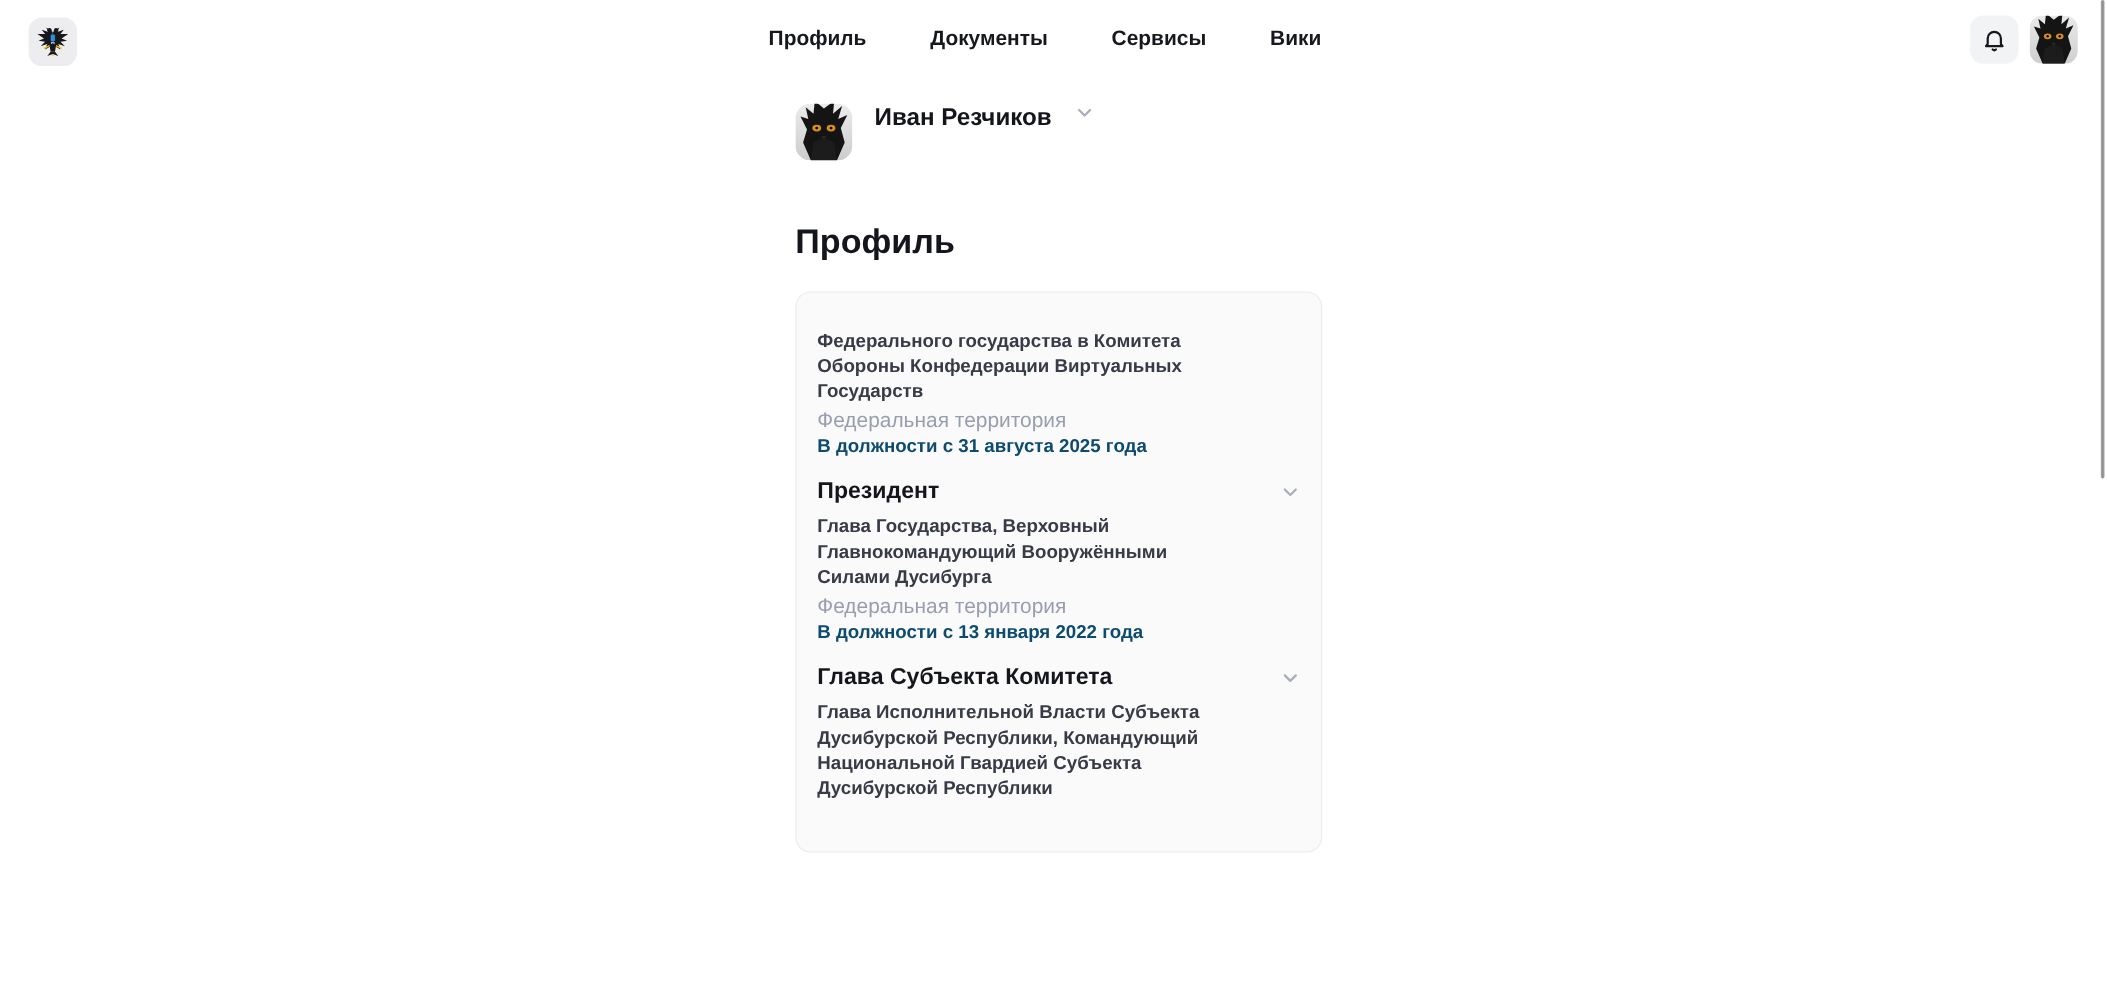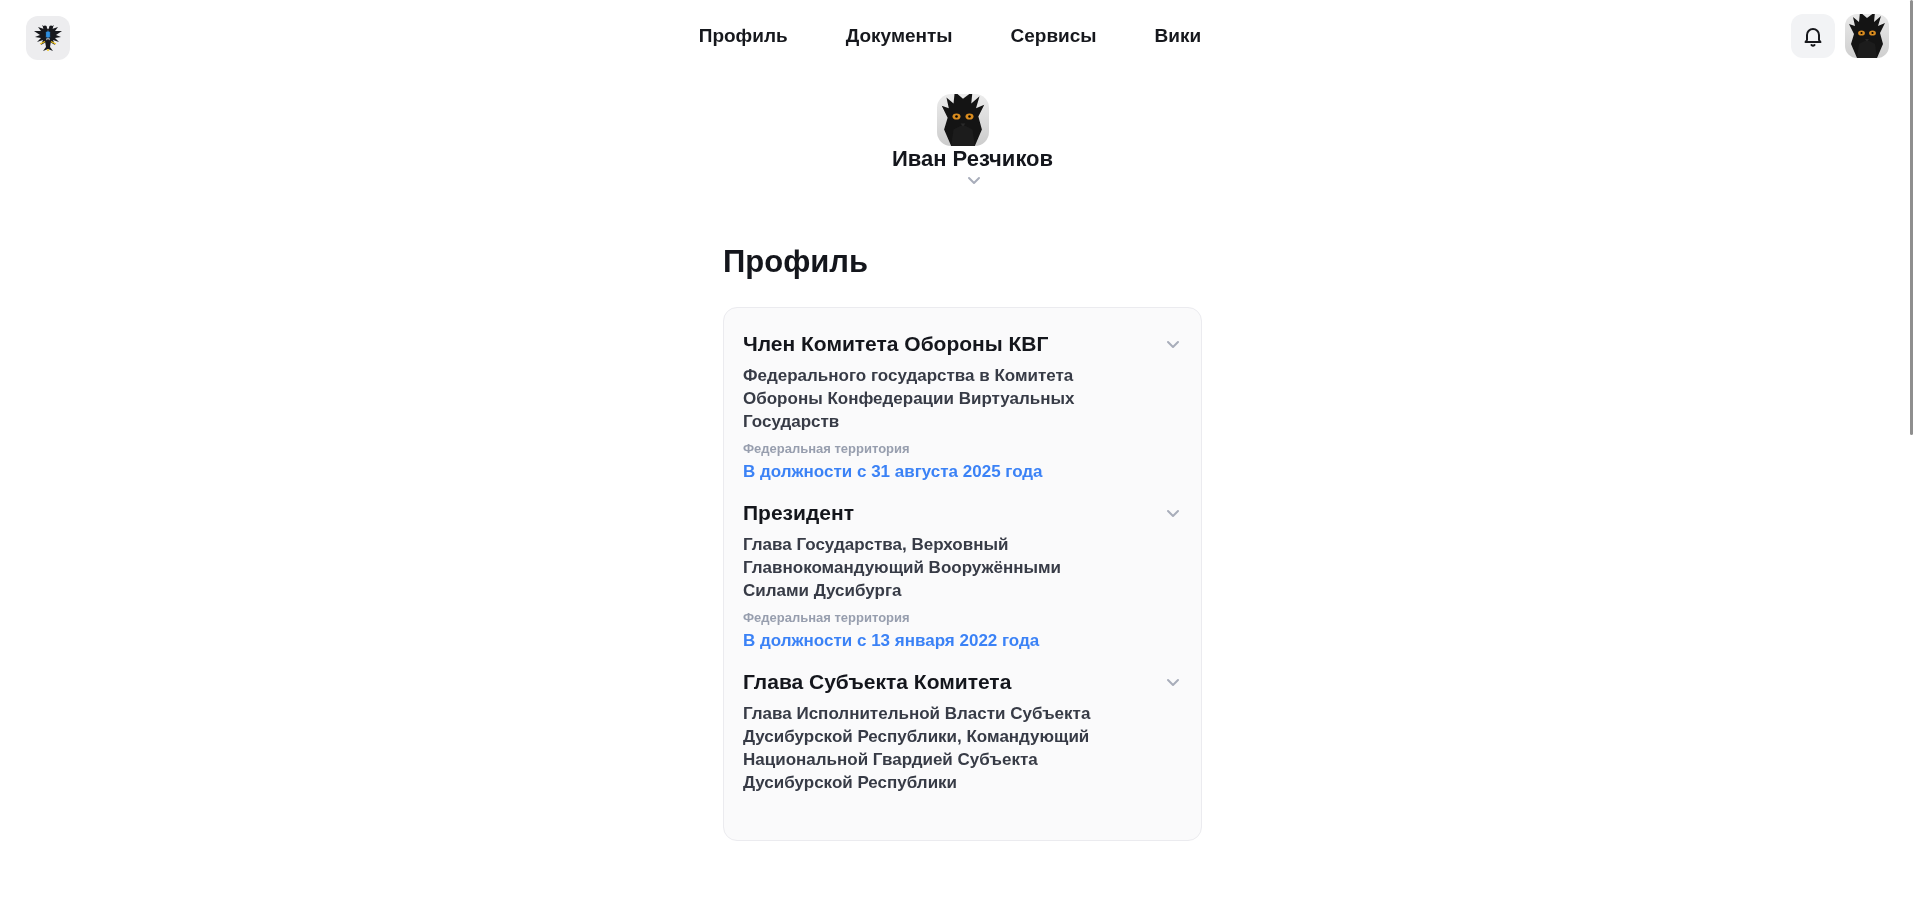--- a/index.html
+++ b/index.html
@@ -15,40 +15,40 @@
               height:72px; display:flex; align-items:center; gap:58px; }
   .nav-item { font-size:19px; font-weight:700; color:#16181d; cursor:pointer;
               white-space:nowrap; }
   .topbar-right { position:absolute; right:26px; top:14px; display:flex; gap:10px; }
   .bell-btn { width:44px; height:44px; background:#f2f3f5; border-radius:12px;
               display:flex; align-items:center; justify-content:center; cursor:pointer; }
   .top-avatar { width:44px; height:44px; border-radius:12px; overflow:hidden; cursor:pointer; }
 
   
   .main-col { margin-left:723px; width:479px; }
-  .user-row { display:flex; align-items:center; margin-top:22px;flex-direction:column; }
+  .user-row { display:flex; align-items:flex-start; margin-top:22px; }
   .user-avatar { width:52px; height:52px; border-radius:14px; overflow:hidden; flex:0 0 auto; }
   .user-name { margin-left:20px; font-size:22px; font-weight:700; color:#14161c; }
   .user-chev { margin-left:22px; display:flex; align-items:center; }
 
   .page-title { margin-top:56px; font-size:31px; font-weight:700; color:#14161c; }
 
   .card { margin-top:27px; background:#fafafb; border:1px solid #ebebef;
           border-radius:14px; padding:24px 20px 28px 19px; }
   .card-title { font-size:24px; font-weight:700; color:#14161c; margin-bottom:26px; }
 
   .pos { margin-bottom:18px; }
   .pos-head { display:flex; align-items:center; justify-content:space-between; cursor:pointer; }
   .pos-title { font-size:21px; font-weight:700; color:#14161c; }
   .chev { display:flex; align-items:center; }
   .pos-desc { margin-top:8px; max-width:358px; font-size:17px; font-weight:600;
               color:#373b46; line-height:23px; }
-  .pos-territory { margin-top:4px; font-size:13px; font-weight:700;
+  .pos-territory { margin-top:4px; font-size:19px; font-weight:400;
                    color:#979eae; line-height:23px; }
-  .pos-since { font-size:17px; font-weight:600; color:#3b82f6; line-height:23px; }
+  .pos-since { font-size:17px; font-weight:600; color:#0c4a6e; line-height:23px; }
 
   
   .scrollbar-track { position:fixed; right:0; top:0; width:7px; height:907px; }
   .scrollbar-thumb { position:absolute; right:2px; top:0; width:3px; height:435px;
                      background:#8f8f8f; border-radius:2px; }
 
   svg { display:block; }
 </style>
 </head>
 <body>
@@ -140,28 +140,20 @@
         <path d="M3 6 L8 11 L13 6"></path>
       </svg>
     </span>
   </div>
 
   <h1 class="page-title">Профиль</h1>
 
   <section class="card">
     <div id="positions-list">
   <div class="pos">
-    <div class="pos-head">
-      <h3 class="pos-title">Член Комитета Обороны КВГ</h3>
-      <span class="chev">
-        <svg width="16" height="16" viewBox="0 0 16 16" fill="none" stroke="#a8adba" stroke-width="2" stroke-linecap="round" stroke-linejoin="round">
-          <path d="M3 6 L8 11 L13 6"></path>
-        </svg>
-      </span>
-    </div>
     <p class="pos-desc">Федерального государства в Комитета Обороны Конфедерации Виртуальных Государств</p>
     <p class="pos-territory">Федеральная территория</p>
     <p class="pos-since">В должности с 31 августа 2025 года</p>
   </div>
 
   <div class="pos">
     <div class="pos-head">
       <h3 class="pos-title">Президент</h3>
       <span class="chev">
         <svg width="16" height="16" viewBox="0 0 16 16" fill="none" stroke="#a8adba" stroke-width="2" stroke-linecap="round" stroke-linejoin="round">

